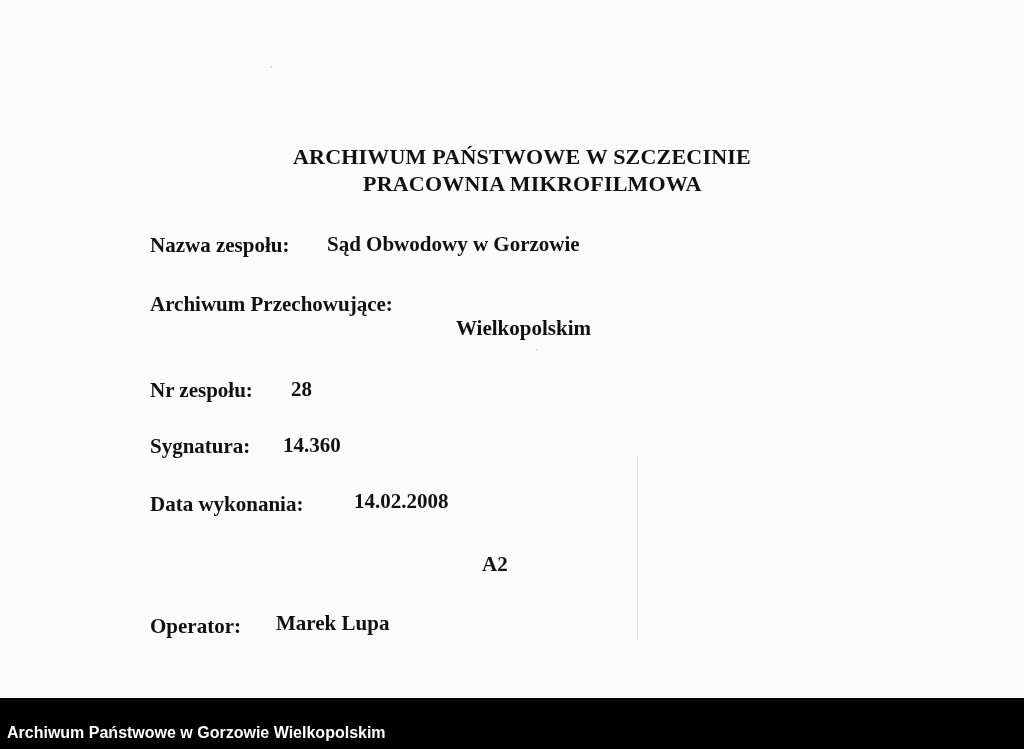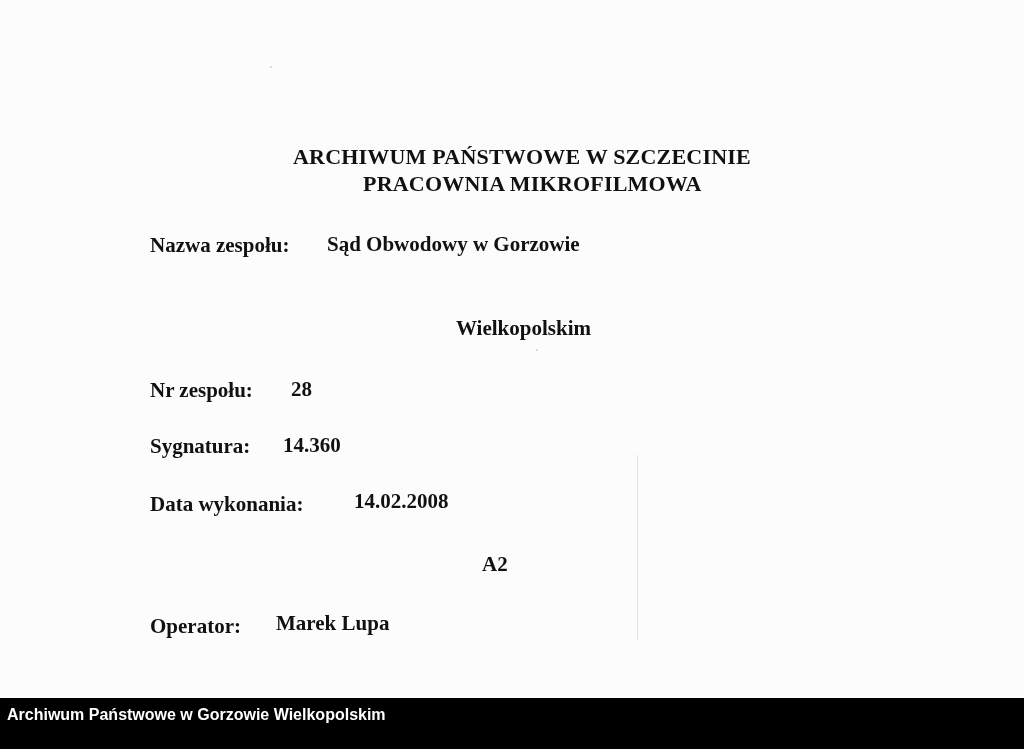--- a/index.html
+++ b/index.html
@@ -4,33 +4,34 @@
   <style>
     html, body { margin:0; padding:0; }
     body { width:1024px; height:749px; position:relative; background:#fbfbfb; overflow:hidden; }
     .page { position:absolute; left:0; top:0; width:1024px; height:698px; background:#fcfcfc; }
     .serif { font-family:"Liberation Serif", "DejaVu Serif", serif; font-weight:bold; color:#111; position:absolute; white-space:nowrap; }
     .h1 { font-size:22px; letter-spacing:0.2px; }
     .row { font-size:21px; }
     .start { font-size:38px; }
     .vline { position:absolute; left:637px; top:455px; width:1px; height:185px; background:#e2e2e2; }
     .footer { position:absolute; left:0; top:698px; width:1024px; height:51px; background:#000; }
-    .footer span { position:absolute; left:7px; top:8px; font-family:"Liberation Sans", "DejaVu Sans", sans-serif; font-weight:bold; font-size:16px; color:#fff; white-space:nowrap; }
+    .footer span { position:absolute; left:7px; top:26px; font-family:"Liberation Sans", "DejaVu Sans", sans-serif; font-weight:bold; font-size:16px; color:#fff; white-space:nowrap; }
     .speck { position:absolute; width:2px; height:2px; background:#cfcfcf; border-radius:1px; }
   </style>
 </head>
 <body>
 
 <div class="page">
   <div class="serif h1" style="left:293px; top:144px;">ARCHIWUM PAŃSTWOWE W SZCZECINIE</div>
   <div class="serif row" style="left:150px; top:233px;">Nazwa zespołu:</div>
 
   <div class="serif h1" style="left:363px; top:171px;">PRACOWNIA MIKROFILMOWA</div>
   <div class="serif row" style="left:327px; top:232px;">Sąd Obwodowy w Gorzowie</div>
 
+  <div class="serif row" style="left:150px; top:292px;">Archiwum Przechowujące:</div>
   <div class="serif row" style="left:456px; top:316px;">Wielkopolskim</div>
 
   <div class="serif row" style="left:150px; top:378px;">Nr zespołu:</div>
   <div class="serif row" style="left:291px; top:377px;">28</div>
 
   <div class="serif row" style="left:150px; top:434px;">Sygnatura:</div>
   <div class="serif row" style="left:283px; top:433px;">14.360</div>
 
   <div class="serif row" style="left:150px; top:492px;">Data wykonania:</div>
   <div class="serif row" style="left:354px; top:489px;">14.02.2008</div>

